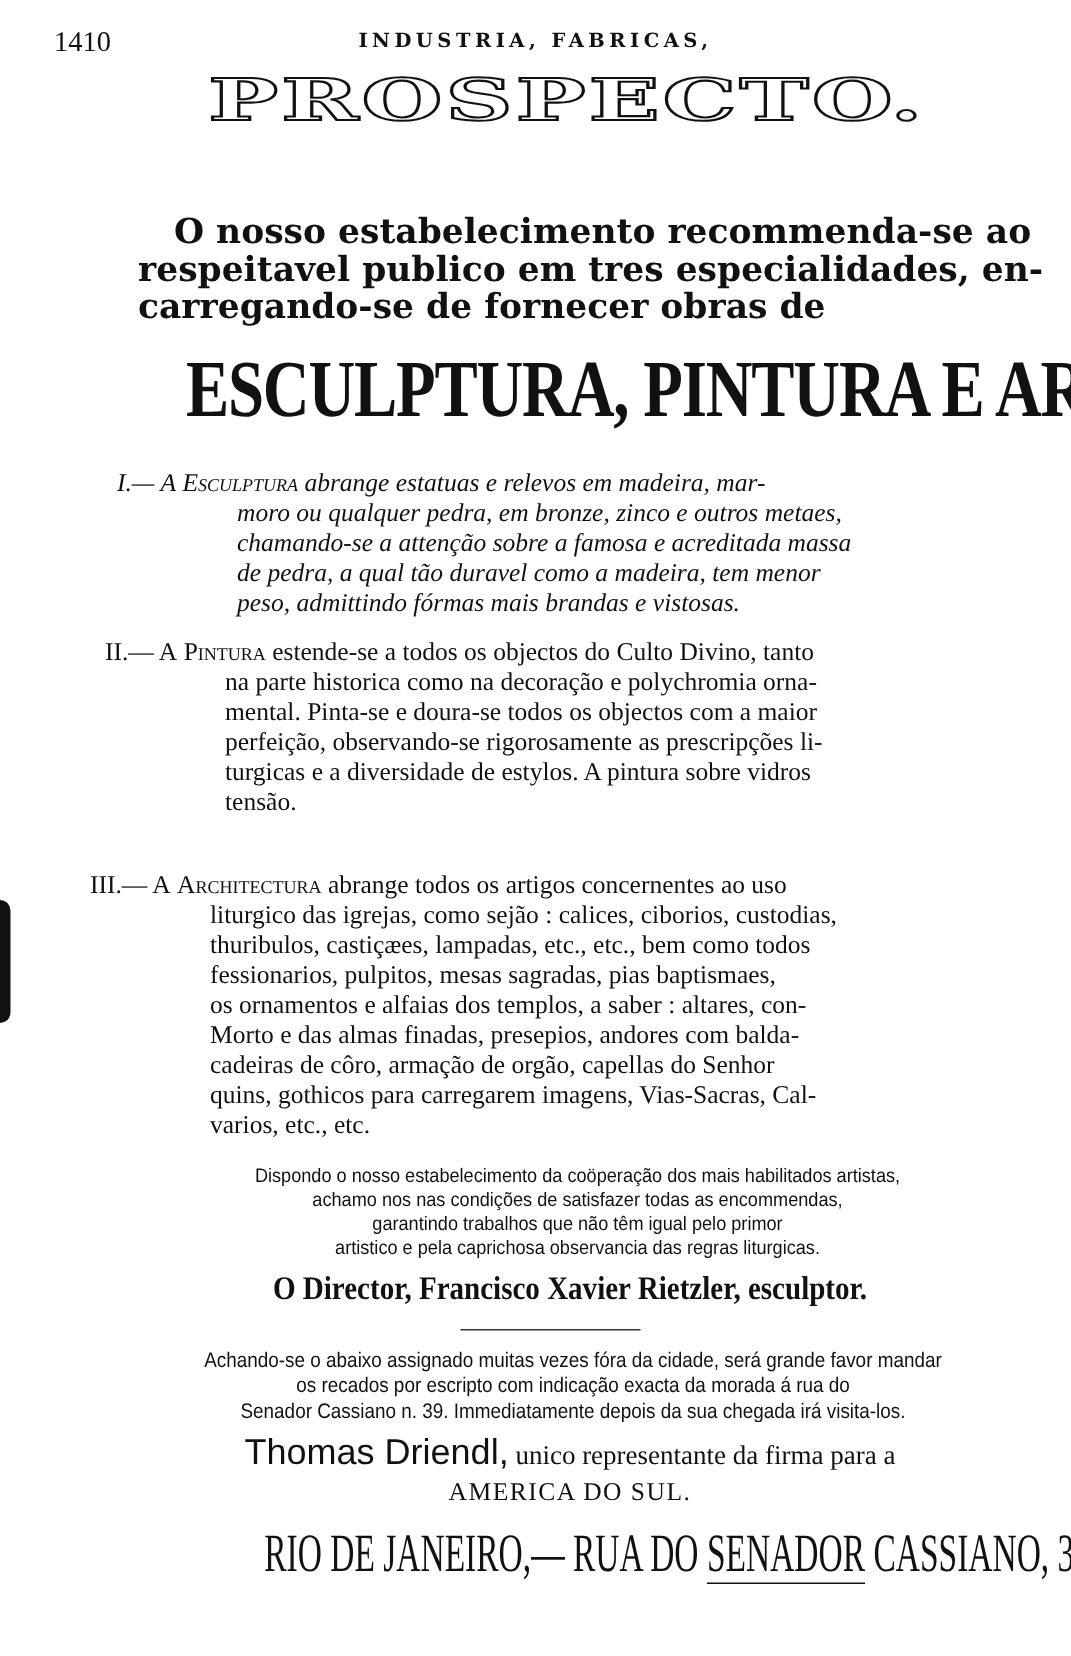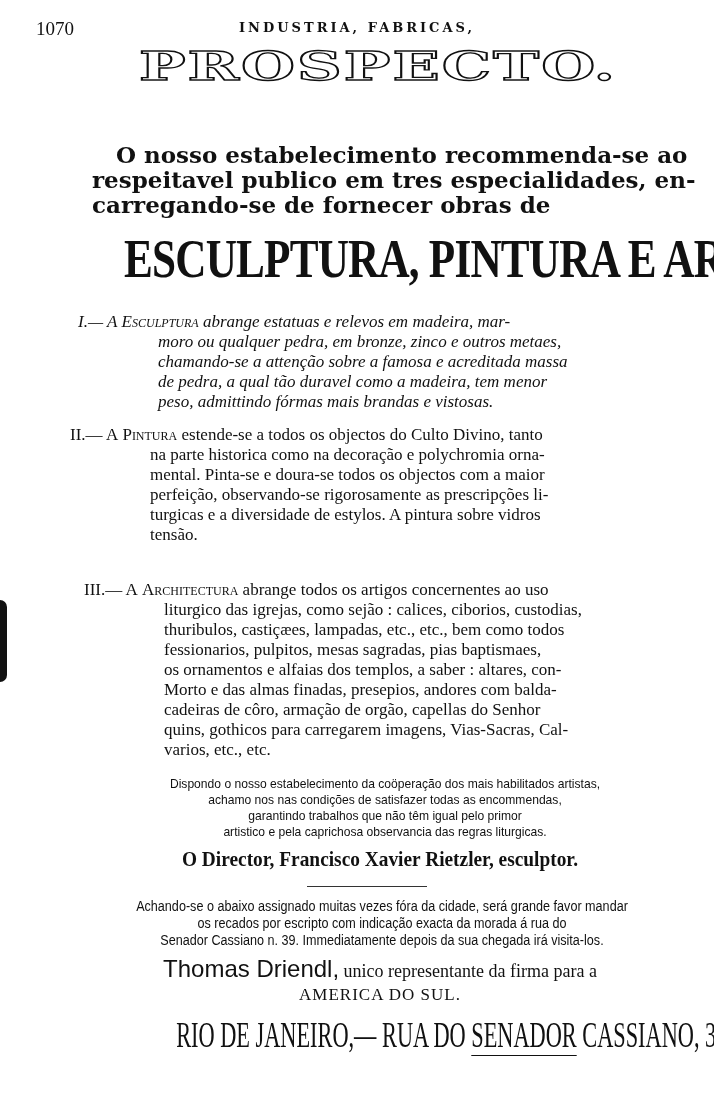--- a/index.html
+++ b/index.html
@@ -12,42 +12,42 @@
   .intro .line { display:block; white-space:nowrap; }
   .intro .first { padding-left:24px; }
   .banner { left:60px; top:228px; width:640px; text-align:center; font-family:"Liberation Serif", serif; font-weight:bold; font-size:54px; line-height:62px; letter-spacing:-1px; transform:scaleX(0.80); transform-origin:center; white-space:nowrap; }
   .item { font-family:"Liberation Serif", serif; font-size:17px; line-height:20px; }
   .item .row { display:block; white-space:nowrap; }
   .item .indent { padding-left:80px; }
   .item .sc { font-variant:small-caps; }
   .item .label { display:inline-block; }
   .item-1 { left:78px; top:312px;font-style:italic; }
   .item-2 { left:70px; top:425px; }
-  .item-3 { left:84px; top:580px; }
+  .item-3 { left:60px; top:580px; }
   .dispondo { left:70px; top:776px; width:630px; text-align:center; font-family:"Liberation Sans", sans-serif; font-size:13px; line-height:16px; transform:scaleX(0.93); transform-origin:center; }
   .dispondo .row { display:block; white-space:nowrap; }
   .director { left:60px; top:846px; width:640px; text-align:center; font-family:"Liberation Serif", serif; font-weight:bold; font-size:22px; transform:scaleX(0.88); transform-origin:center; white-space:nowrap; }
   .rule { height:1px; background:#333; }
   .rule-1 { left:307px; top:886px; width:120px; }
   .achando { left:50px; top:898px; width:664px; text-align:center; font-family:"Liberation Sans", sans-serif; font-size:14px; line-height:17px; transform:scaleX(0.90); transform-origin:center; }
   .achando .row { display:block; white-space:nowrap; }
   .thomas { left:60px; top:955px; width:640px; text-align:center; white-space:nowrap; font-family:"Liberation Serif", serif; }
   .thomas .name { font-family:"Liberation Sans", sans-serif; font-size:24px; }
   .thomas .rest { font-size:18px; }
   .america { left:60px; top:985px; width:640px; text-align:center; font-family:"Liberation Serif", serif; font-size:17px; letter-spacing:1px; }
   .address { left:50px; top:1013px; width:664px; text-align:center; font-family:"Liberation Serif", serif; font-size:36px; line-height:44px; transform:scaleX(0.62); transform-origin:center; white-space:nowrap; }
   .address .underline { text-decoration:underline; text-decoration-thickness:1px; text-underline-offset:8px; }
   .margin-mark { left:0; top:600px; width:7px; height:82px; background:#111; border-radius:0 7px 7px 0; }
 </style>
 </head>
 <body>
 
 <div class="abs margin-mark"></div>
 
-<div class="abs page-num">1070</div>
+<div class="abs page-num">1410</div>
 <div class="abs running-head">INDUSTRIA, FABRICAS,</div>
 
 <div class="abs big-title">PROSPECTO.</div>
 
 <div class="abs intro">
   <span class="line first">O nosso estabelecimento recommenda-se ao</span>
   <span class="line">respeitavel publico em tres especialidades, en-</span>
   <span class="line">carregando-se de fornecer obras de</span>
 </div>
 

